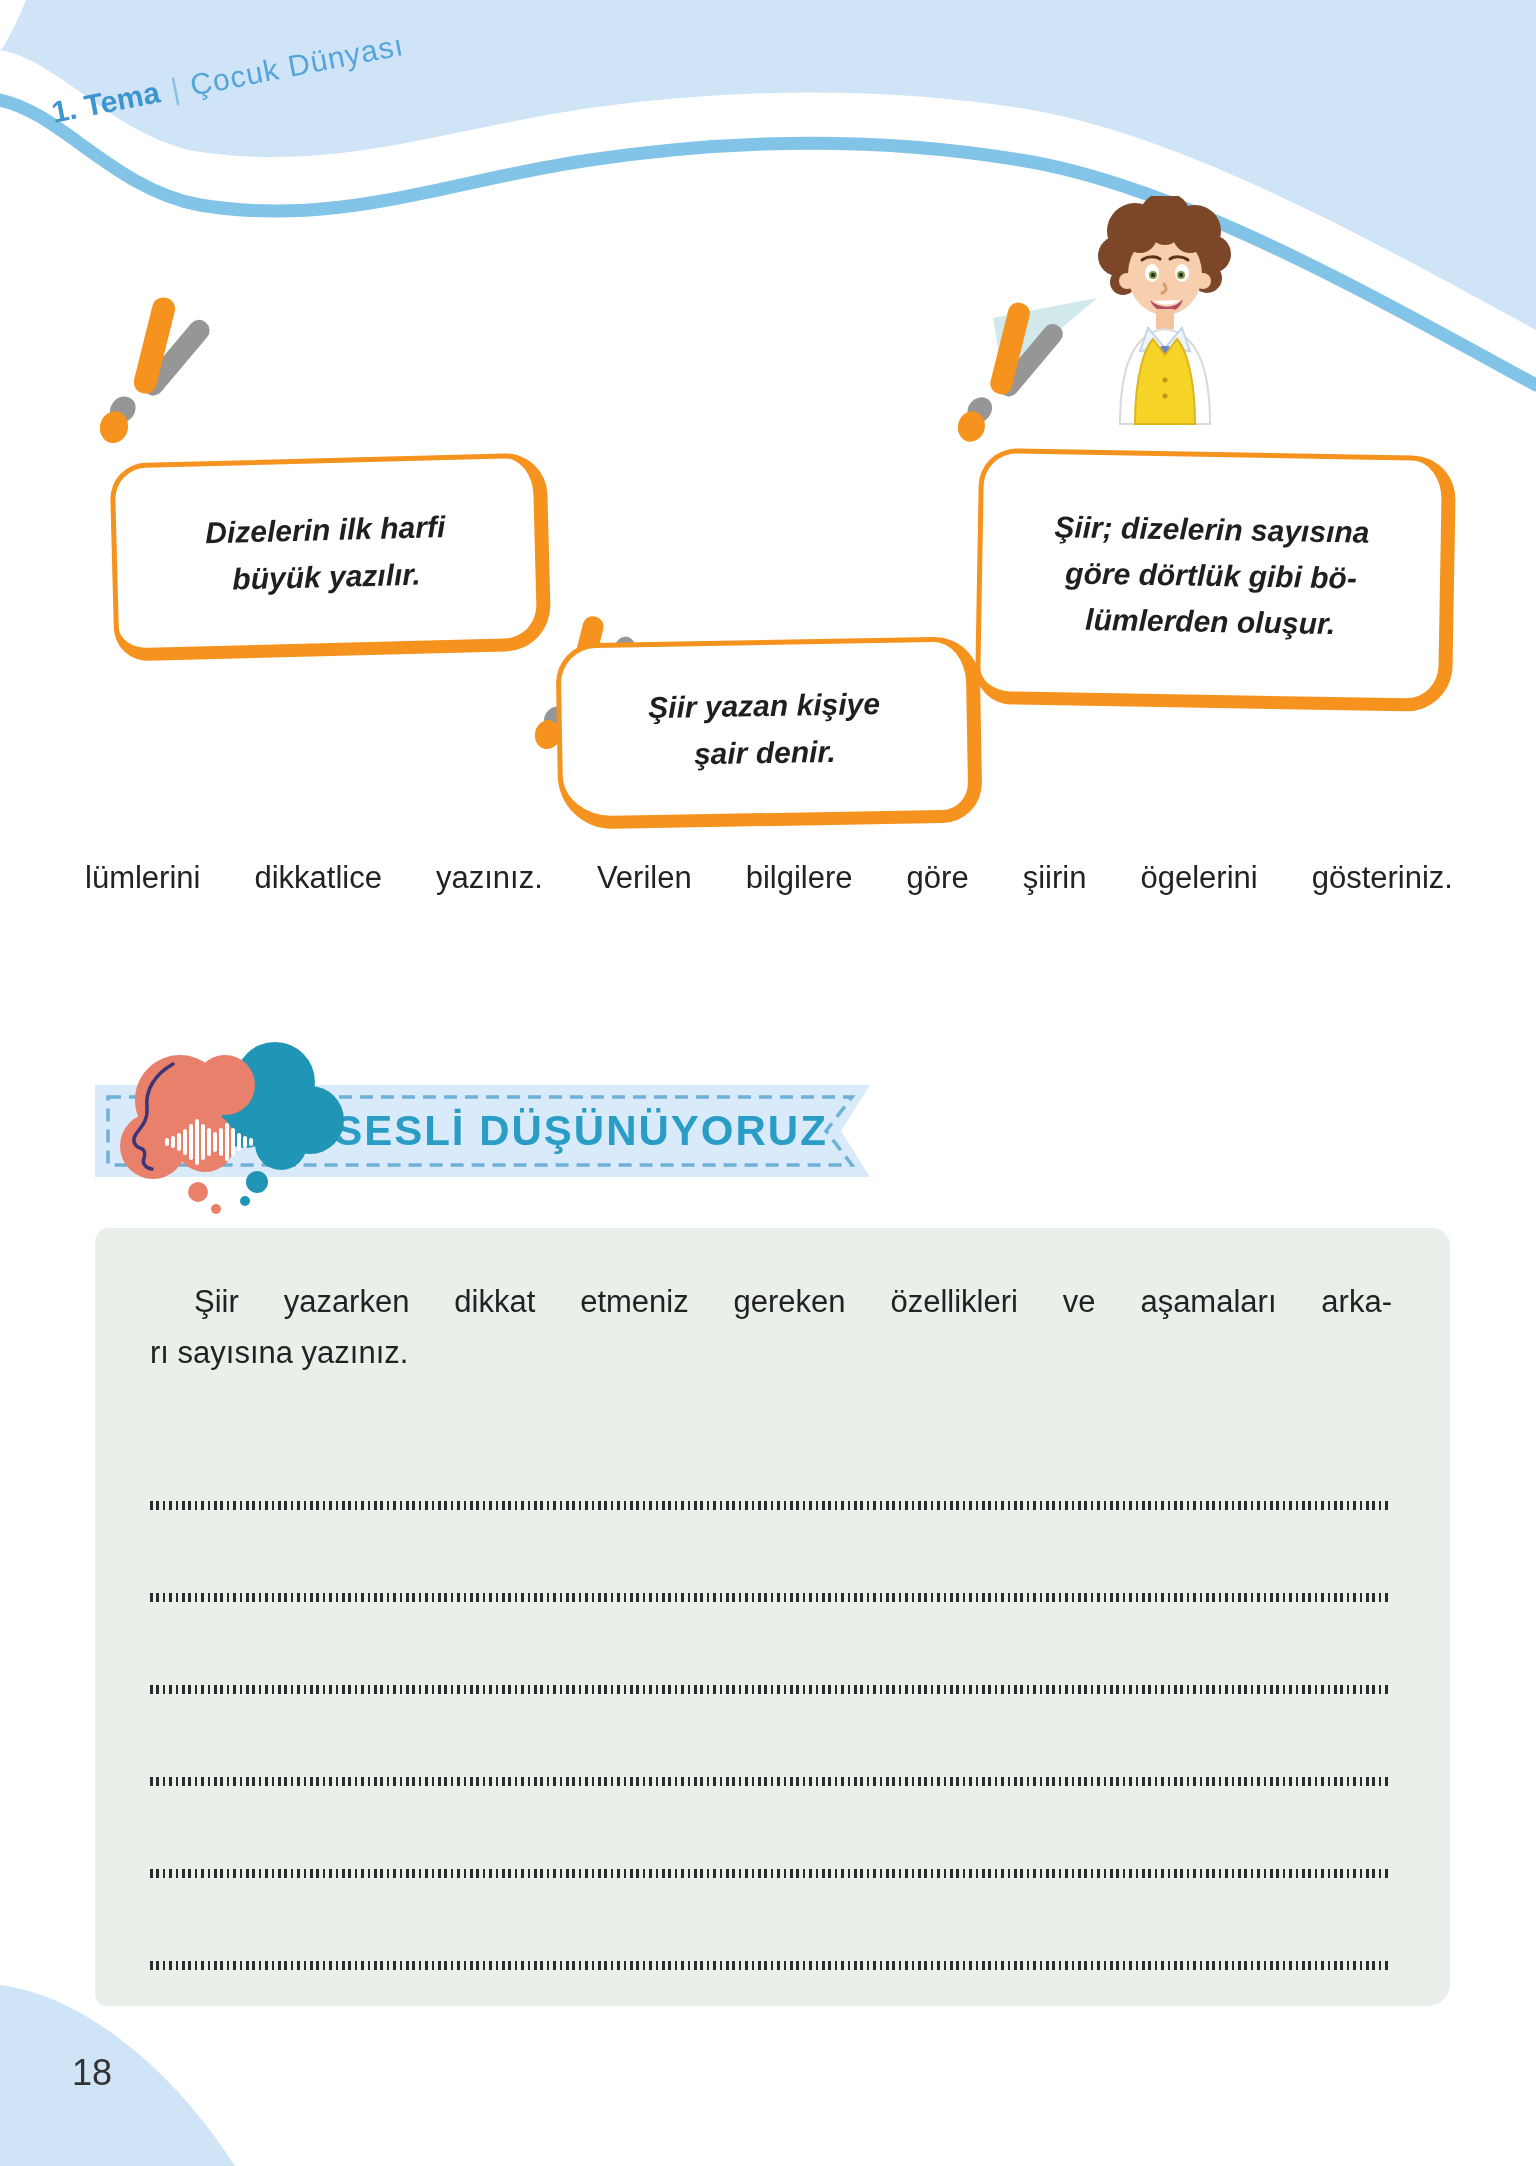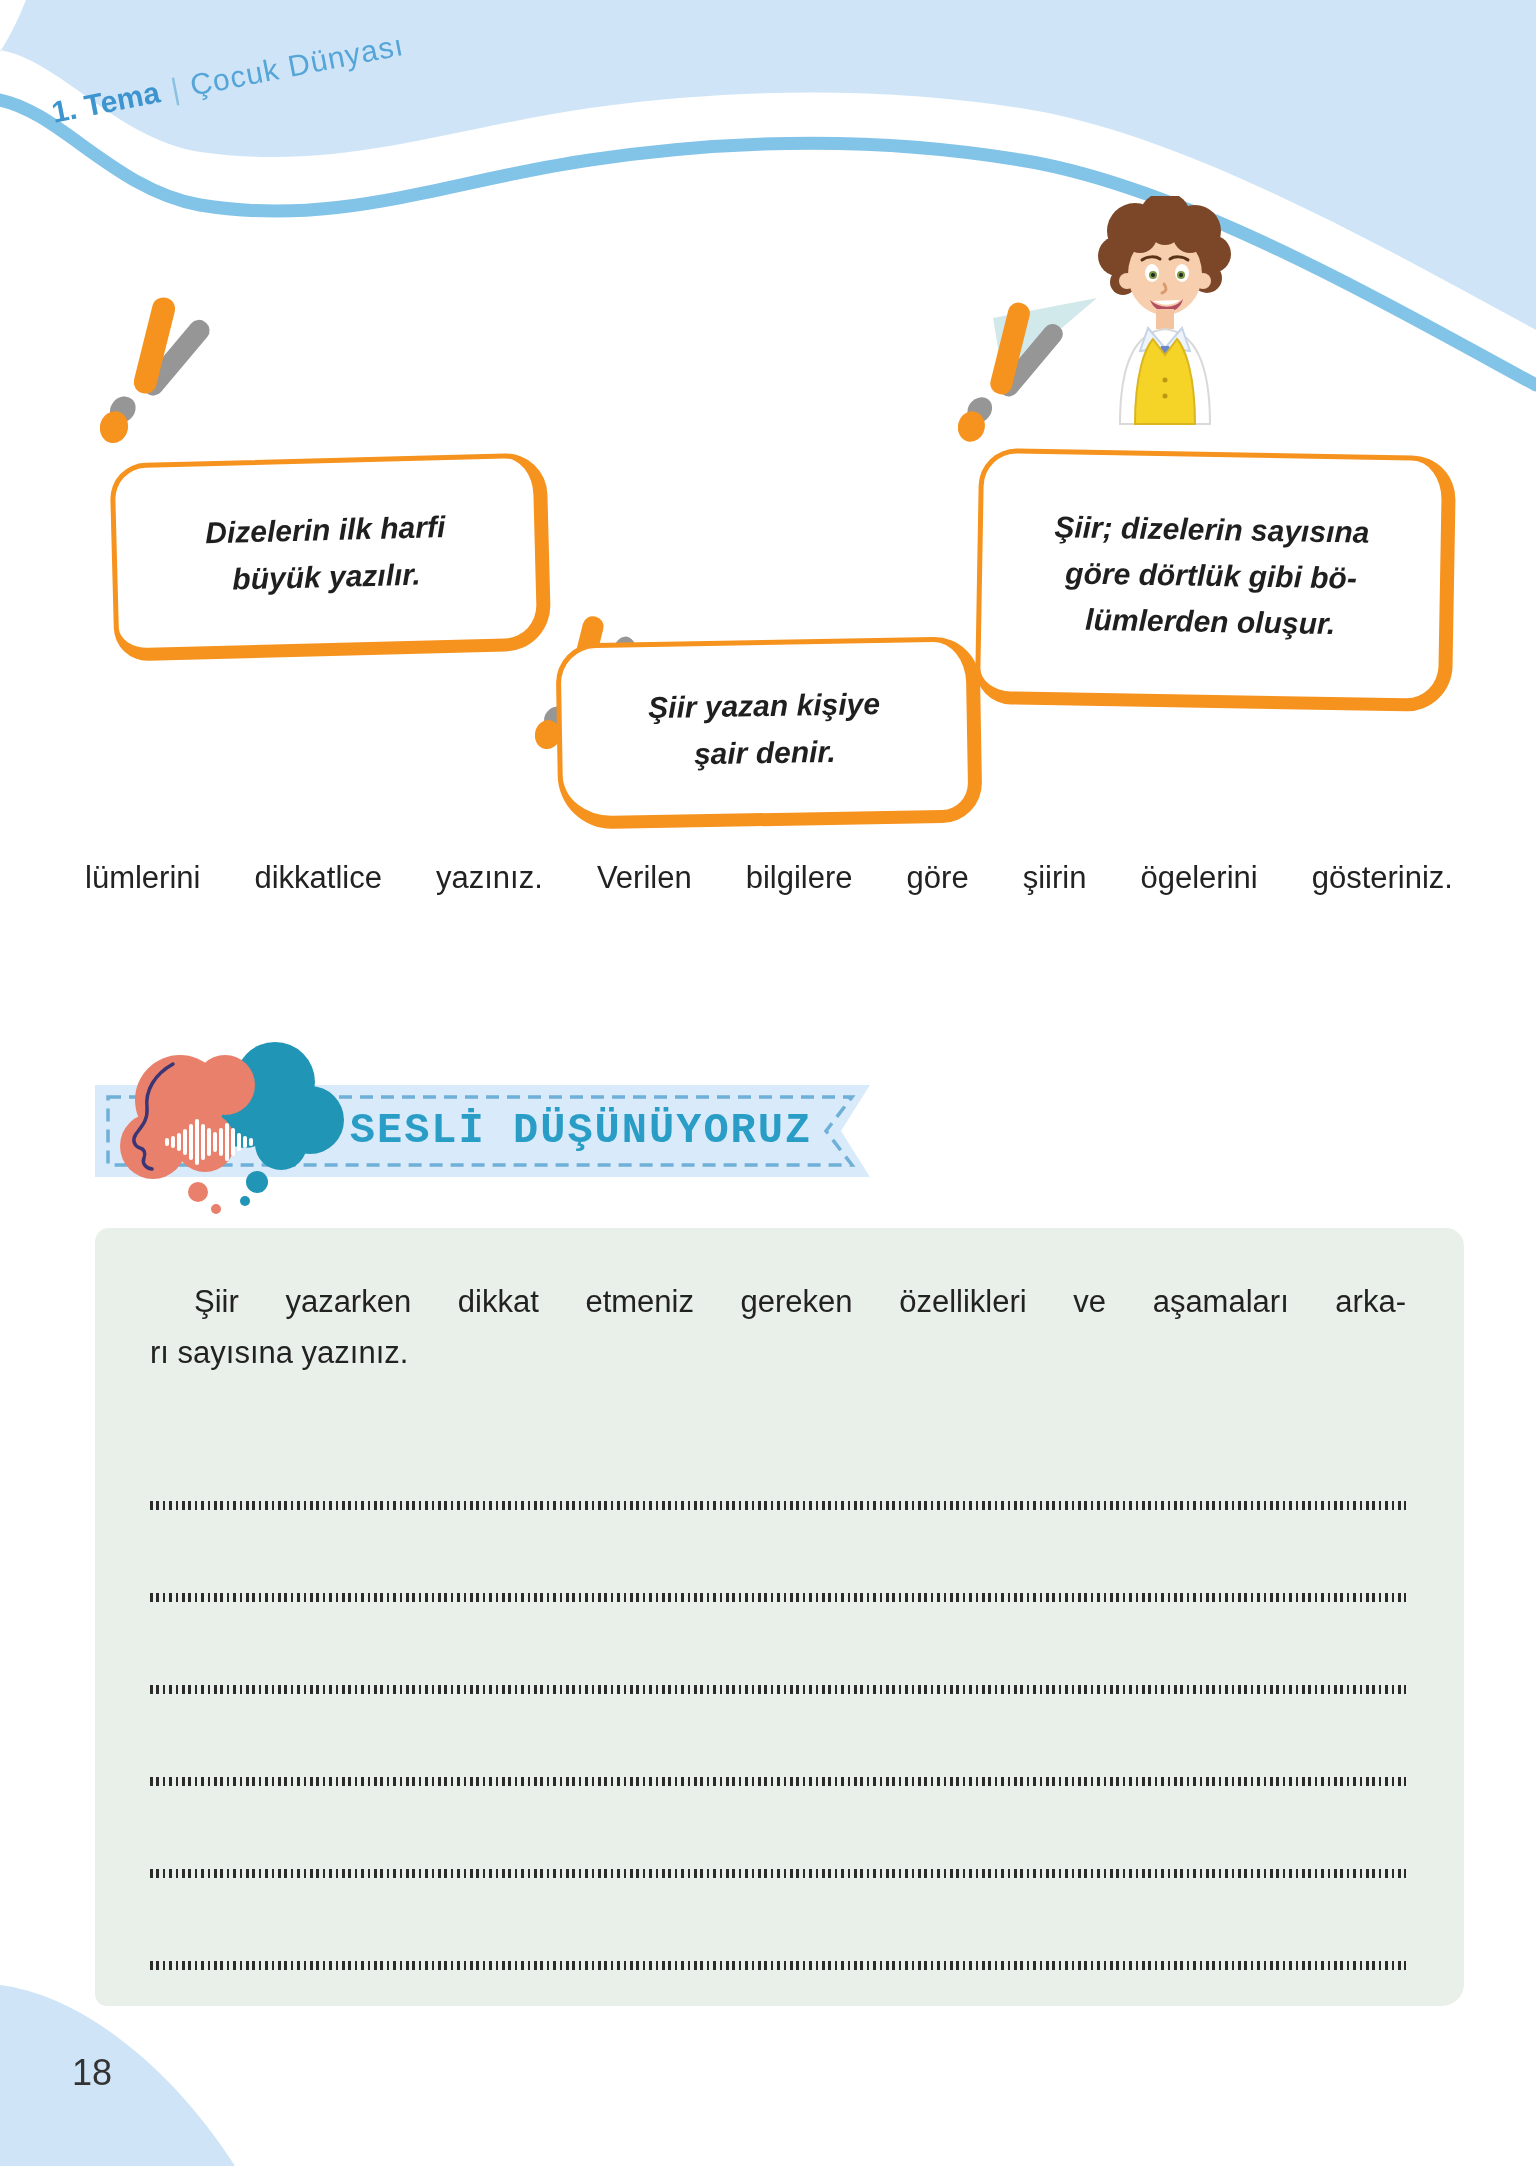--- a/index.html
+++ b/index.html
@@ -49,28 +49,28 @@
   #instruction{position:absolute;left:85px;top:852px;width:1368px;
     font-size:31px;font-weight:500;color:#222;line-height:51px;}
   #instruction .jline{text-align:justify;text-align-last:justify;}
   #instruction .indent{padding-left:44px;}
 
   
   #banner{position:absolute;left:95px;top:1085px;width:775px;height:92px;}
   #banner-title{
     position:absolute;left:225px;right:28px;top:0;height:92px;
     display:flex;align-items:center;justify-content:center;
-    font-size:42px;font-weight:700;color:#2a9dc7;letter-spacing:2px;white-space:nowrap;font-family:Liberation Mono, monospace;
+    font-size:42px;font-weight:700;color:#2a9dc7;letter-spacing:2px;white-space:nowrap;
   }
   #think-icon{position:absolute;left:85px;top:1030px;}
 
   
   #activity-box{
     position:absolute;left:95px;top:1228px;width:1355px;height:778px;
-    background:#e9efe9;border-radius:14px 18px 22px 12px;padding-left:14px;
+    background:#e9efe9;border-radius:14px 18px 22px 12px;
   }
   #activity-text{position:absolute;left:55px;right:58px;top:48px;
     font-size:31px;font-weight:500;color:#222;line-height:51px;}
   #activity-text .jline{text-align:justify;text-align-last:justify;}
   #activity-text .indent{padding-left:44px;}
   .write-line{
     position:absolute;left:55px;right:58px;height:9px;
     background:repeating-linear-gradient(90deg,#2b2b2b 0px,#2b2b2b 2.6px,transparent 2.6px,transparent 6.4px);
   }
   .wl1{top:273px;} .wl2{top:365px;} .wl3{top:457px;}

